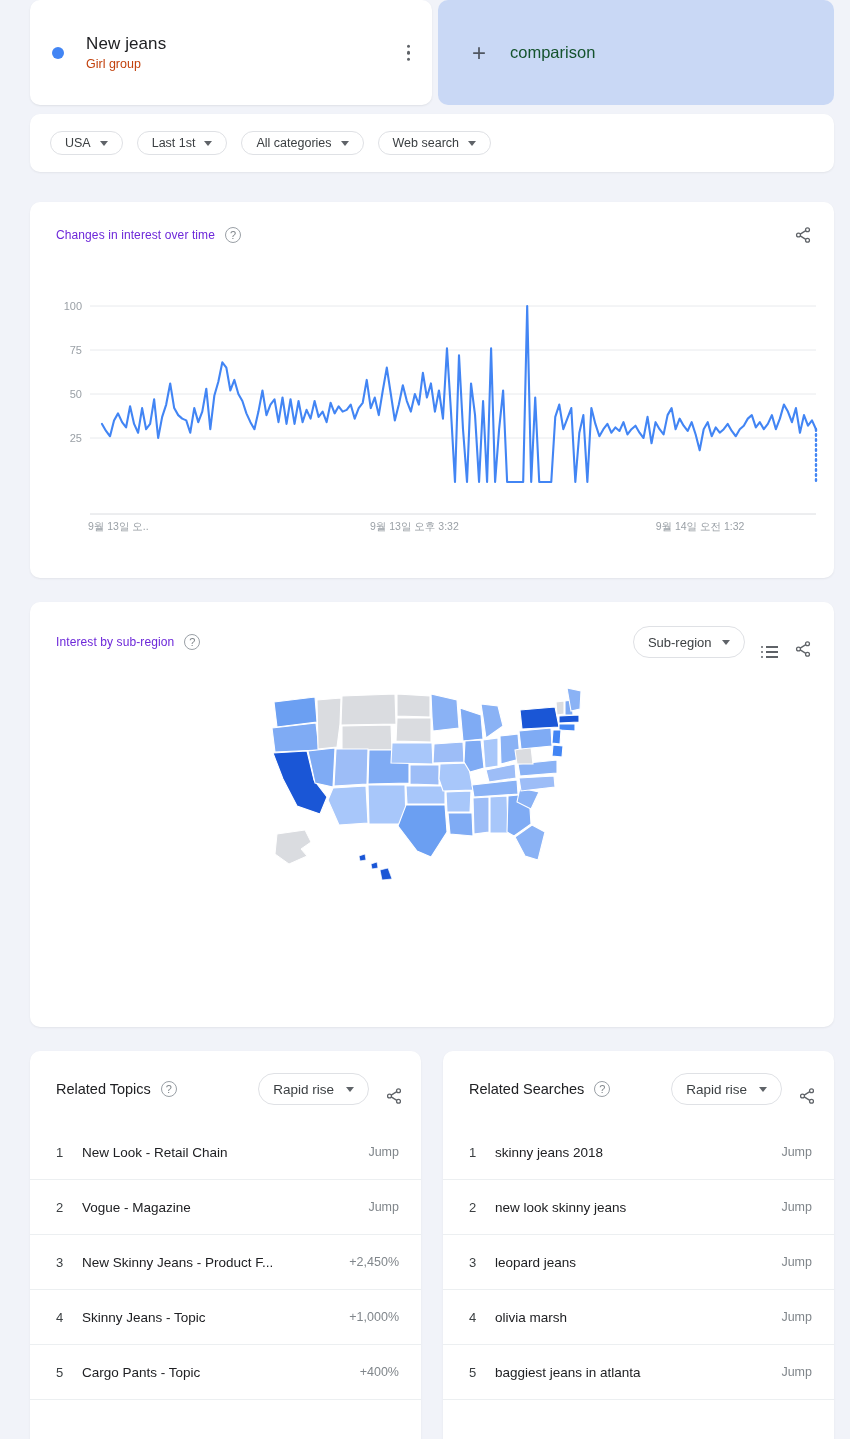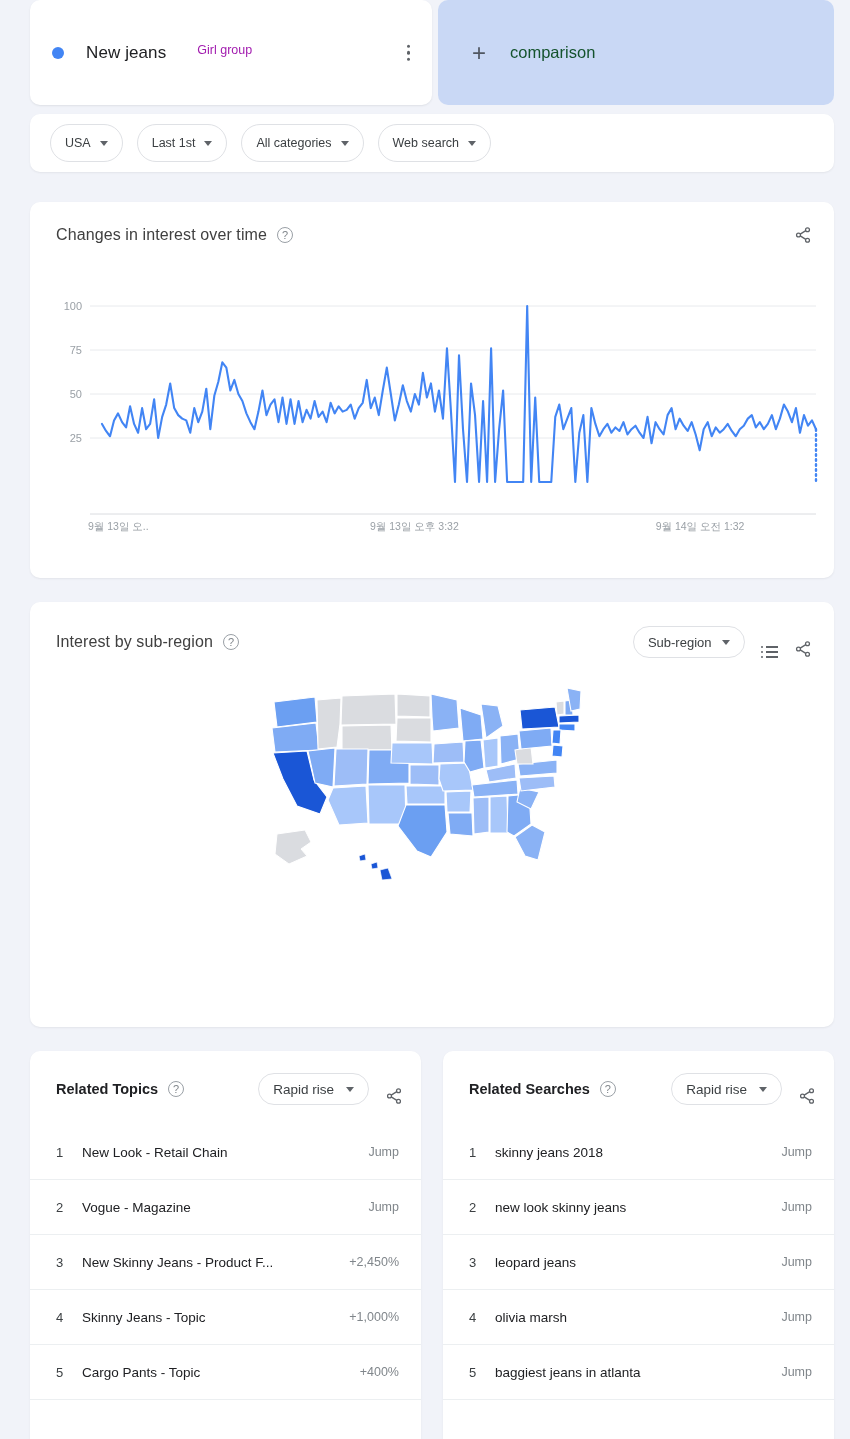--- a/index.html
+++ b/index.html
@@ -12,54 +12,54 @@
   .page { width: 850px; height: 1439px; position: relative; }
 
   
   .term-row { display: flex; gap: 6px; padding: 0 16px 0 30px; height: 105px; }
   .term-card {
     flex: 0 0 402px; background: #fff; border-radius: 10px;
     display: flex; align-items: center; padding: 0 18px 0 22px;
     position: relative; box-shadow: 0 1px 2px rgba(60,64,67,.10);
   }
   .dot { width: 12px; height: 12px; border-radius: 50%; background: #4285f4; flex: 0 0 12px; margin-right: 22px; }
-  .term-texts { display: flex; flex-direction: row; gap: 3px; }
+  .term-texts { display: flex; flex-direction: column; gap: 3px; }
   .term-title { font-size: 17px; color: #202124; letter-spacing: .1px; }
-  .term-sub { font-size: 12.5px; color: #a21caf; margin-left: 28px; }
+  .term-sub { font-size: 12.5px; color: #c2410c; }
   .kebab { position: absolute; right: 22px; top: 50%; transform: translateY(-50%);
            display: flex; flex-direction: column; gap: 3px; cursor: pointer; }
   .kebab i { width: 3.5px; height: 3.5px; border-radius: 50%; background: #5f6368; display: block; }
 
   .compare-card {
     flex: 1 1 auto; background: #c9d8f5; border-radius: 10px;
     display: flex; align-items: center; padding-left: 34px; gap: 24px; cursor: pointer;
   }
   .plus { font-size: 24px; color: #4f5660; line-height: 1; font-weight: 300; }
   .compare-label { font-size: 16.5px; color: #14532d; }
 
   
   .filter-bar {
     margin: 9px 16px 0 30px; background: #fff; border-radius: 10px;
     height: 58px; display: flex; align-items: center; padding-left: 20px; gap: 14px;
     box-shadow: 0 1px 2px rgba(60,64,67,.08);
   }
   .chip {
-    border: 1px solid #dfe1e5; border-radius: 20px; height: 38px;
+    border: 1px solid #dfe1e5; border-radius: 20px; height: 24px;
     display: inline-flex; align-items: center; gap: 9px; padding: 0 14px;
     font-size: 12.5px; color: #3c4043; background: #fff; cursor: pointer; white-space: nowrap;
   }
   .caret { width: 0; height: 0; border-left: 4.5px solid transparent; border-right: 4.5px solid transparent;
            border-top: 5.5px solid #5f6368; display: inline-block; }
 
   
   .card {
     background: #fff; border-radius: 10px; box-shadow: 0 1px 2px rgba(60,64,67,.08);
   }
   .card-head { display: flex; align-items: center; padding: 24px 22px 0 26px; }
-  .card-title { font-size: 16px; color: #404040; letter-spacing: .1px; }
+  .card-title { font-size: 12px; color: #6d28d9; letter-spacing: .1px; }
   .help {
     width: 16px; height: 16px; border: 1.4px solid #9aa0a6; border-radius: 50%;
     font-size: 11px; color: #80868b; display: inline-flex; align-items: center;
     justify-content: center; margin-left: 10px; line-height: 1; cursor: pointer;
   }
   .head-right { margin-left: auto; display: flex; align-items: flex-end; gap: 16px; }
 
   .share { width: 18px; height: 18px; cursor: pointer; }
   .listicon { display: flex; flex-direction: column; gap: 2.5px; cursor: pointer; }
   .listicon span { display: flex; align-items: center; gap: 3px; }
@@ -76,21 +76,21 @@
   .map-wrap { position: absolute; top: 82px; left: 0; right: 0; display: flex; justify-content: center; }
   .subregion-chip { border: 1px solid #dfe1e5; border-radius: 20px; height: 32px;
                     display: inline-flex; align-items: center; gap: 10px; padding: 0 14px;
                     font-size: 13px; color: #3c4043; cursor: pointer; }
 
   
   .bottom-row { display: flex; gap: 22px; margin: 24px 16px 0 30px; }
   .panel { flex: 1 1 0; background: #fff; border-radius: 10px; box-shadow: 0 1px 2px rgba(60,64,67,.08);
            height: 420px; overflow: hidden; }
   .panel-head { display: flex; align-items: center; padding: 22px 18px 0 26px; }
-  .panel-title { font-size: 14.5px; color: #202124; font-weight: bold; }
+  .panel-title { font-size: 14.5px; color: #202124; }
   .rise-chip { border: 1px solid #dfe1e5; border-radius: 20px; height: 32px;
                display: inline-flex; align-items: center; gap: 12px; padding: 10px 14px;
                font-size: 13.5px; color: #3c4043; cursor: pointer; }
   .rows { margin-top: 20px; }
   .row {
     display: flex; align-items: center; height: 55px; padding: 0 22px 0 26px;
     border-bottom: 1px solid #eceff1; cursor: pointer;
   }
   .rank { width: 26px; font-size: 13px; color: #3c4043; flex: 0 0 26px; }
   .row-label { font-size: 13.5px; color: #202124; white-space: nowrap; overflow: hidden; text-overflow: ellipsis; }

